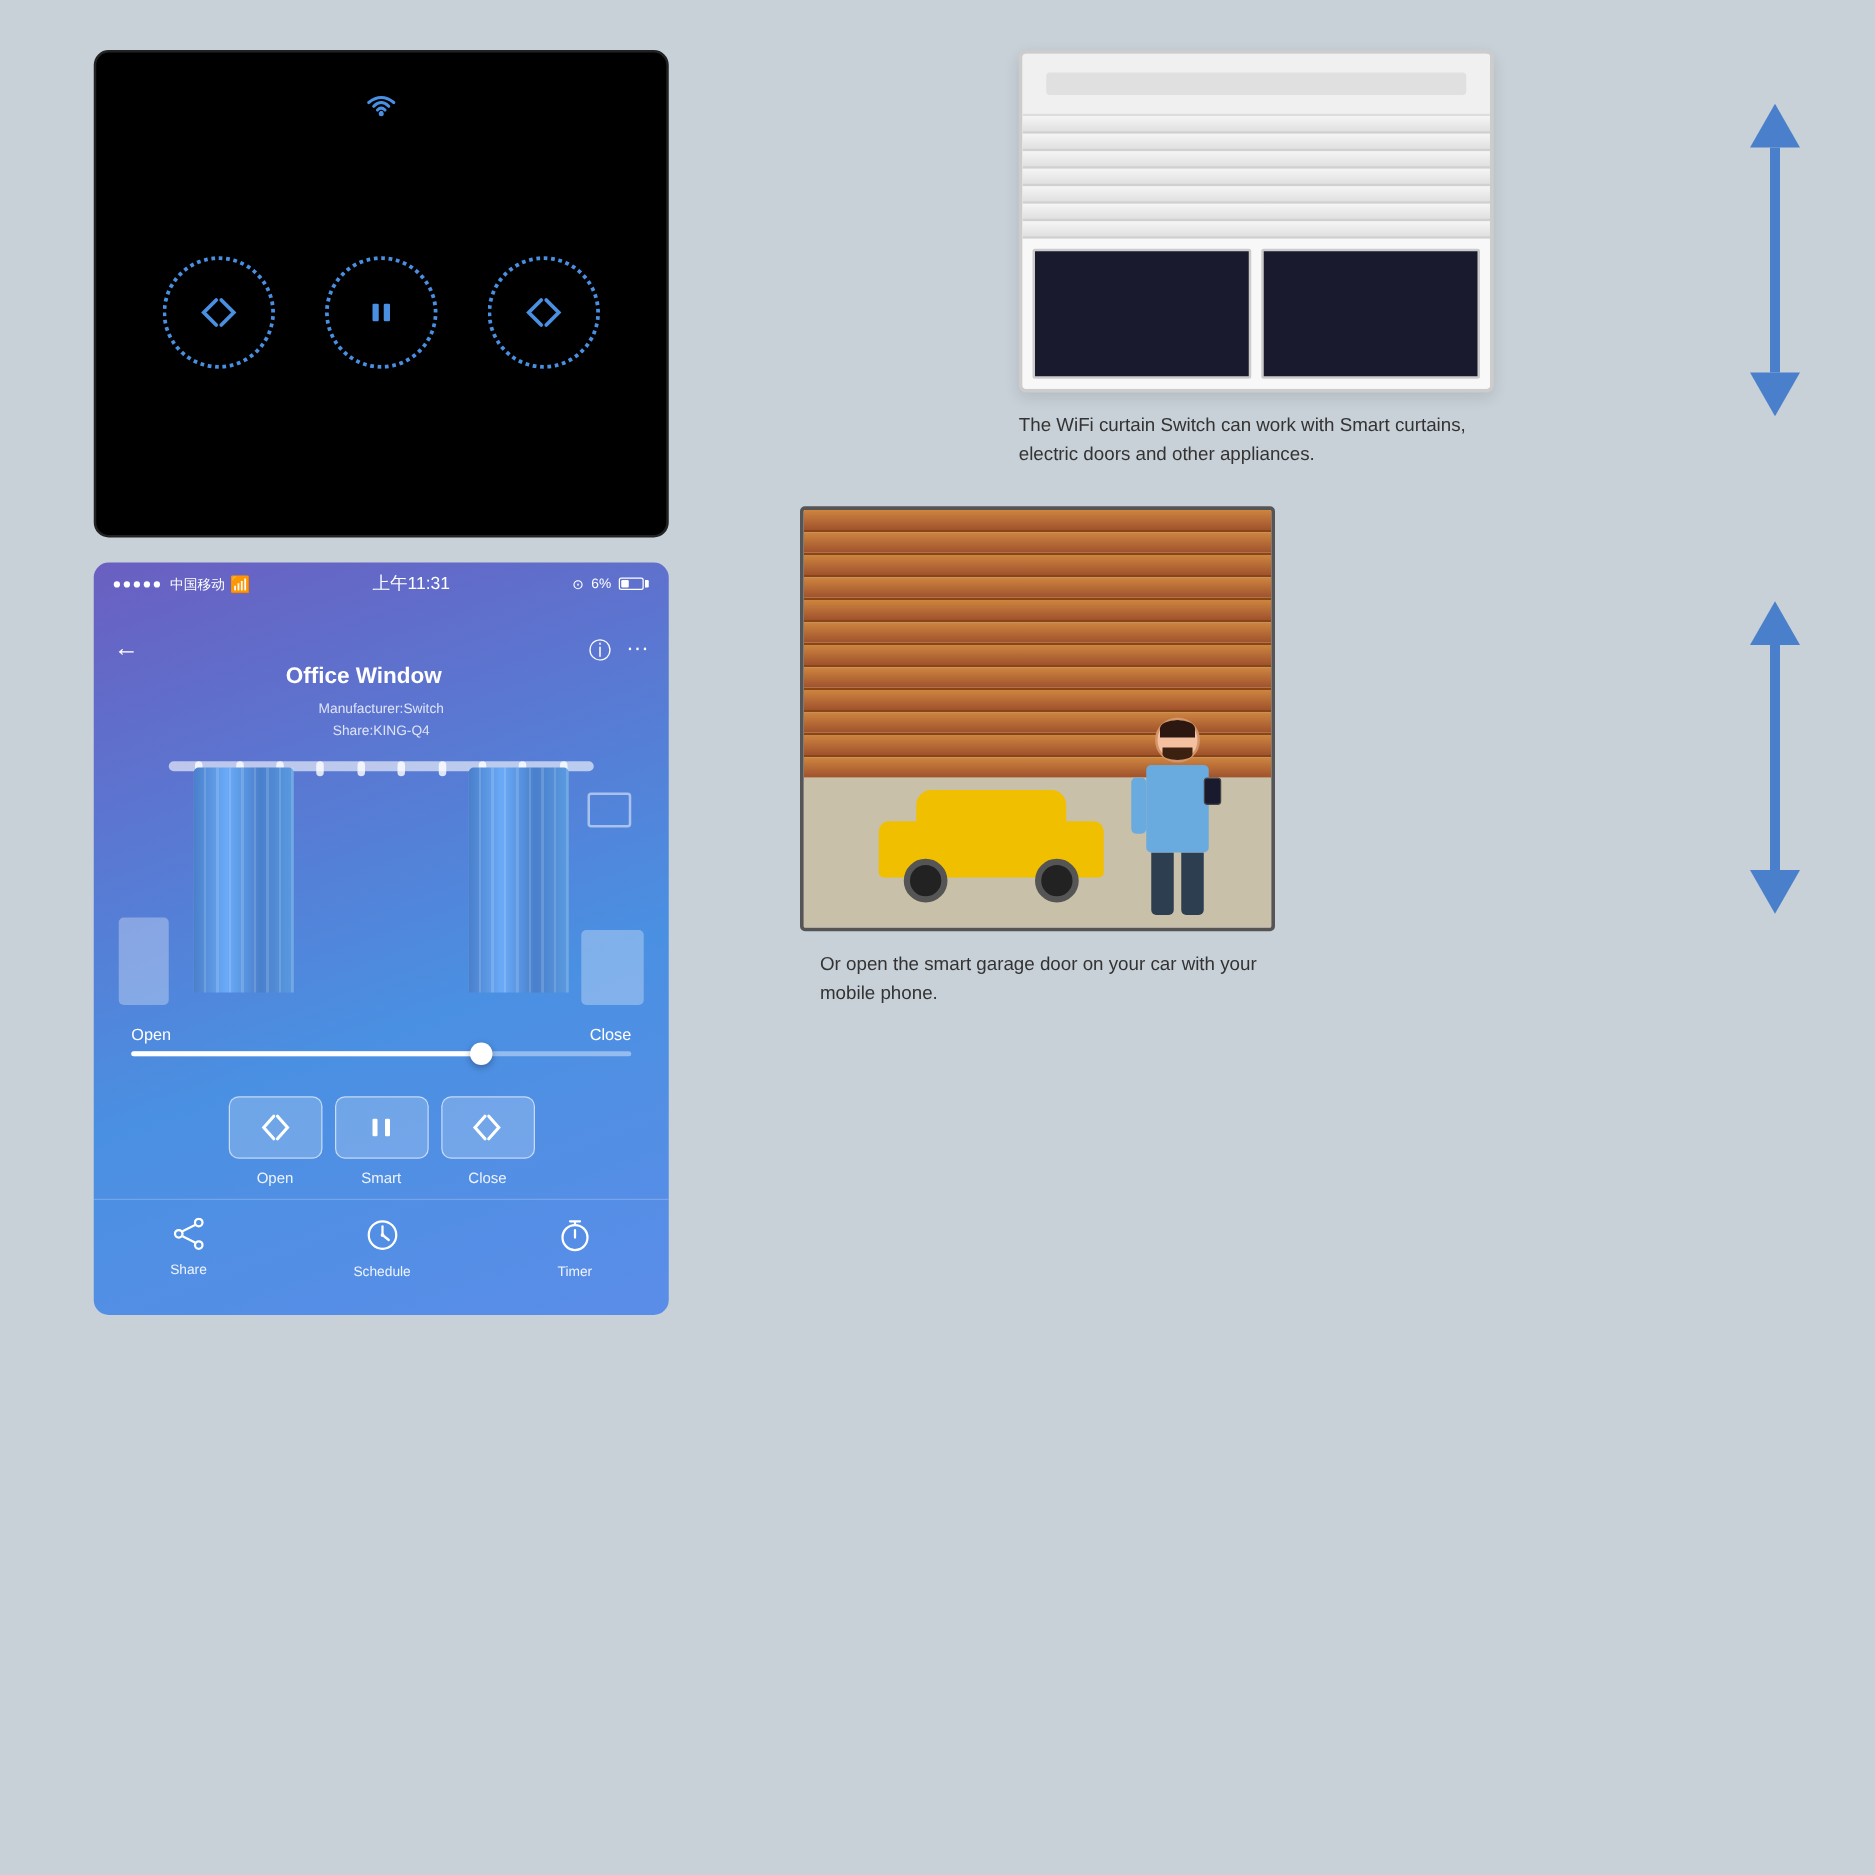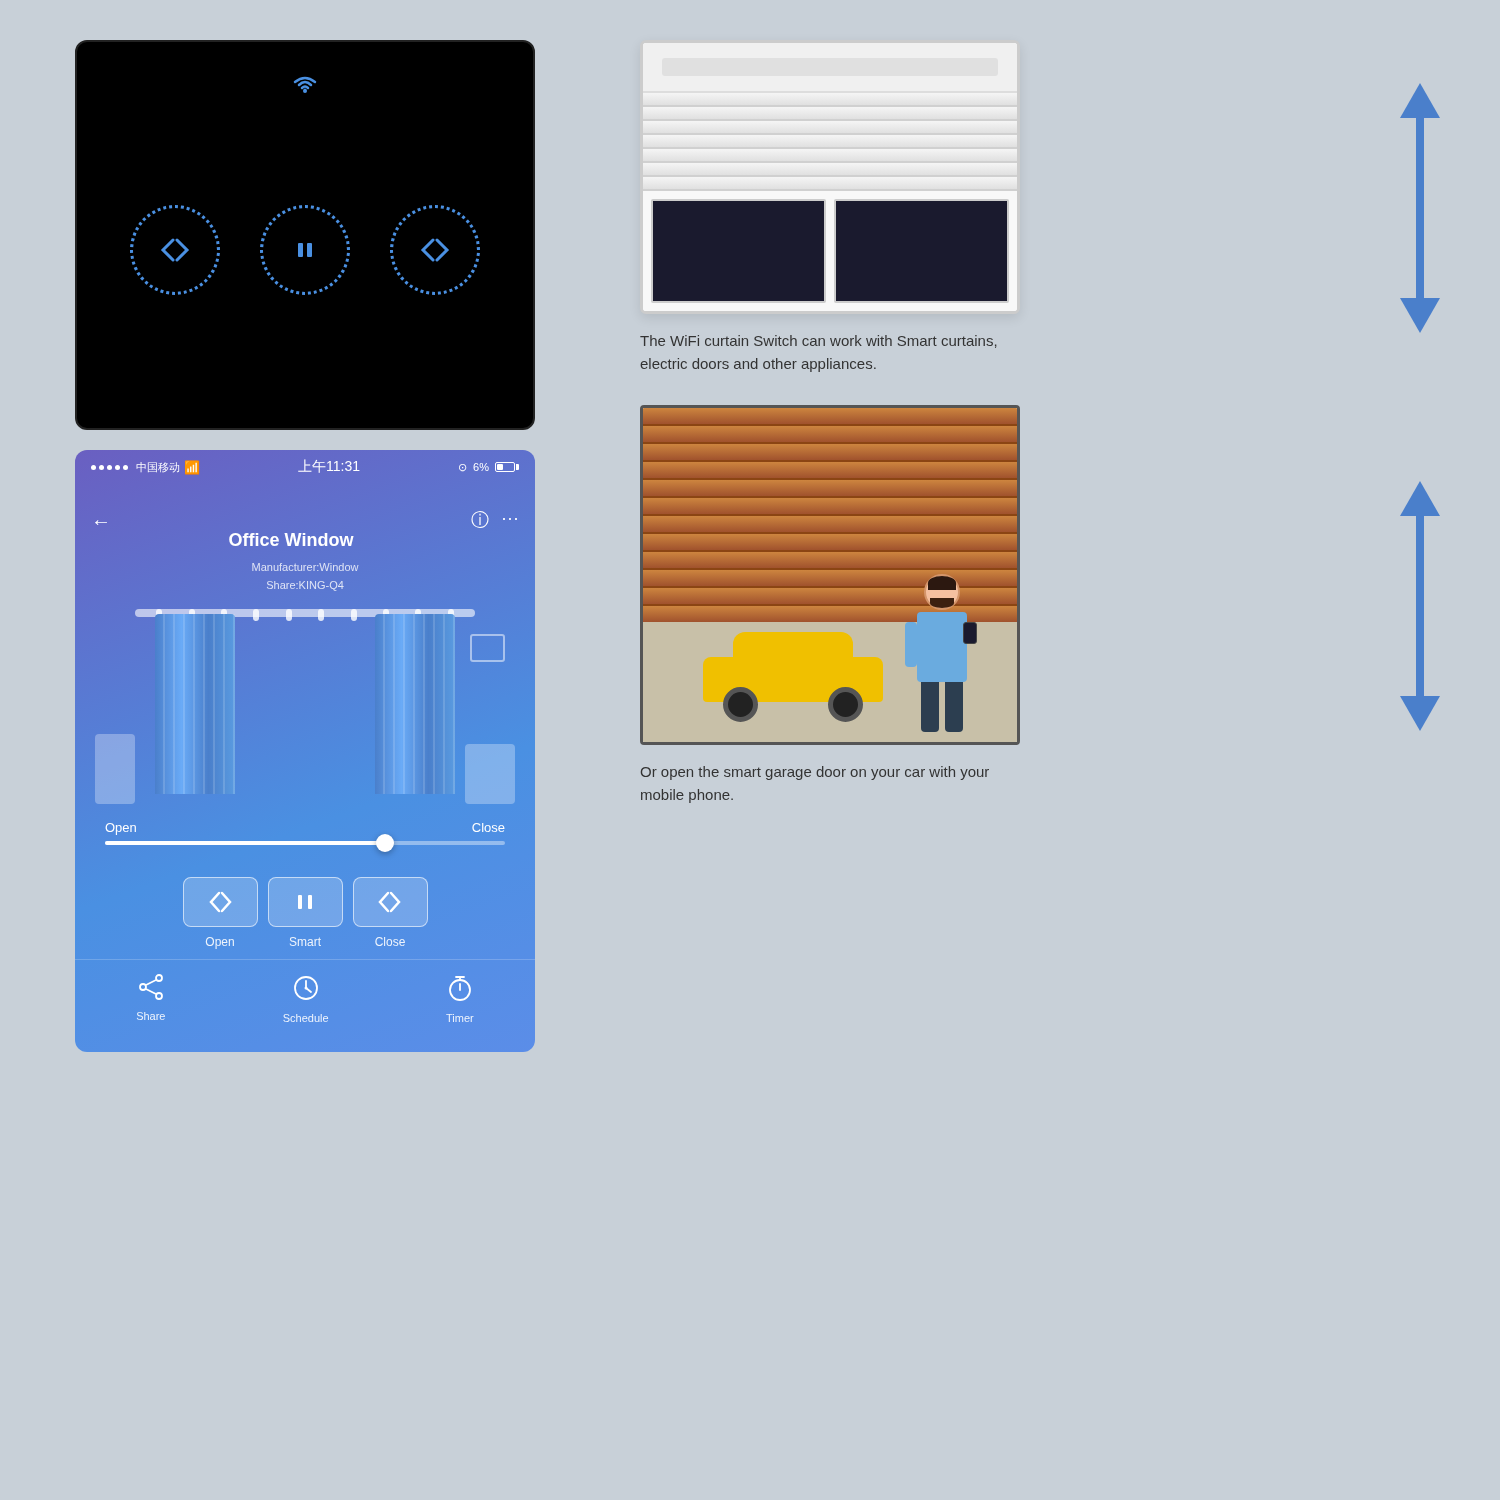--- a/index.html
+++ b/index.html
@@ -281,20 +281,21 @@
     .shutter-section {
       display: flex;
       align-items: center;
       gap: 30px;
       margin-bottom: 30px;
     }
     .shutter-illustration {
       flex: 1;
       display: flex;
       flex-direction: column;
+      align-items: center;
     }
     .shutter-frame {
       width: 380px;
       background: #fff;
       border: 3px solid #ccc;
       border-radius: 6px;
       overflow: hidden;
       box-shadow: 0 4px 12px rgba(0,0,0,0.1);
     }
     .shutter-header {
@@ -524,20 +525,21 @@
       background: #6aabdf;
       border-radius: 4px;
     }
 
     .garage-caption {
       font-size: 15px;
       color: #333;
       margin-top: 16px;
       line-height: 1.5;
       max-width: 380px;
+      margin-left: 16px;
     }
 
     
     .curtain-stripes {
       position: absolute;
       top: 0;
       left: 0;
       right: 0;
       bottom: 0;
       background: repeating-linear-gradient(
@@ -660,21 +662,21 @@
     <div class="nav-bar">
       <span class="back-arrow">←</span>
       <span class="nav-title">Office Window</span>
       <div class="nav-icons">
         <span class="nav-icon">ⓘ</span>
         <span class="nav-icon">···</span>
       </div>
     </div>
 
     <div class="manufacturer-info">
-      <div>Manufacturer:Window</div>
+      <div>Manufacturer:Switch</div>
       <div>Share:KING-Q4</div>
     </div>
 
     <div class="curtain-scene">
       <div class="curtain-rail"></div>
 
       <div style="position:absolute;top:5px;left:68px;right:68px;display:flex;justify-content:space-around;">
         <div class="hook"></div>
           <div class="hook"></div>
           <div class="hook"></div>

